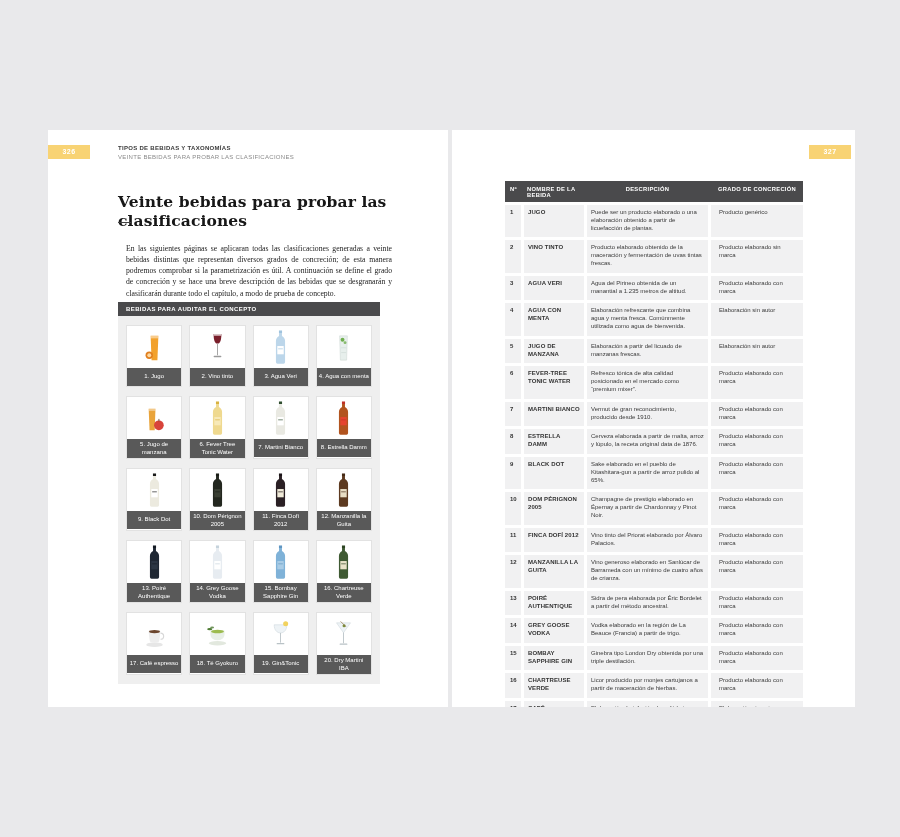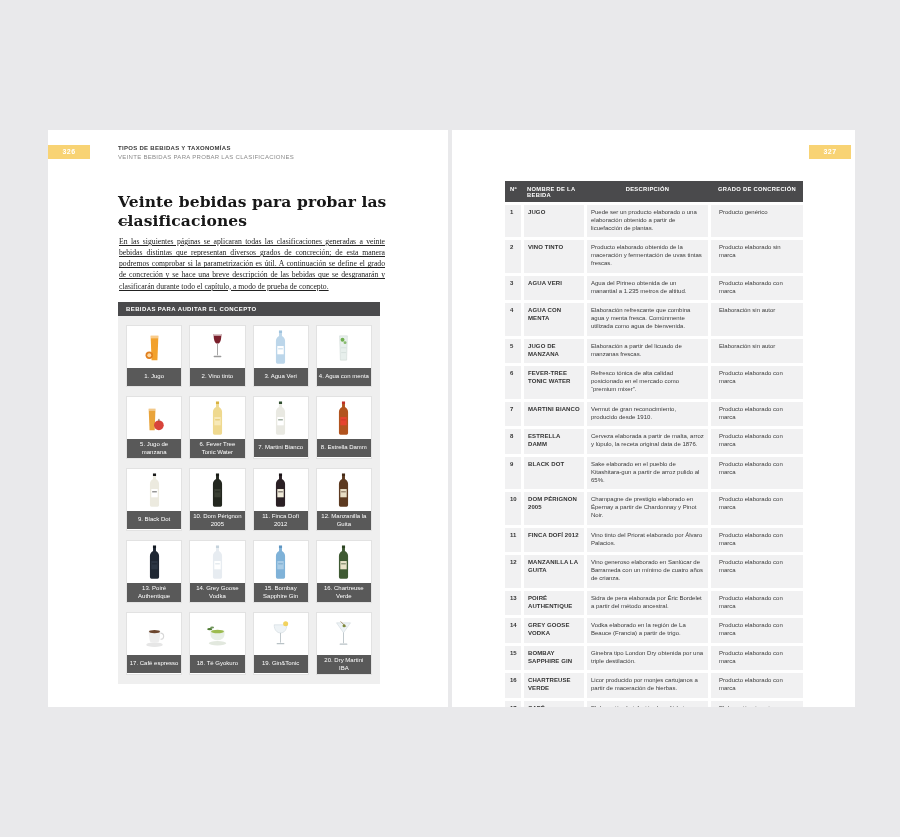--- a/index.html
+++ b/index.html
@@ -28,23 +28,23 @@
   .rh2{font-size:6px;color:#8a8a8a;letter-spacing:.3px;}
 
   .chapter-title{
     position:absolute;left:70px;top:62px;width:300px;margin:0;
     font-family:"DejaVu Serif", "Liberation Serif", serif;
     font-weight:bold;font-size:15.5px;color:#171717;letter-spacing:.1px;
   }
   .title-divider{position:absolute;left:70px;top:92px;width:13px;height:0;border-top:1.4px solid #444;}
 
   .intro{
-    position:absolute;left:70px;top:105px;width:266px;margin:1px;
+    position:absolute;left:70px;top:105px;width:266px;margin:8px;
     font-family:"Liberation Serif", serif;
-    font-size:7.7px;line-height:1.45;color:#222;text-align:justify;text-decoration:underline;
+    font-size:7.7px;line-height:1.45;color:#222;text-align:justify;
   }
 
   .panel{position:absolute;left:70px;top:172px;width:262px;}
   .panel-header{
     background:#4a4a4c;color:#fff;
     font-size:6px;font-weight:bold;letter-spacing:.4px;
     padding:4px 8px;
   }
   .drink-grid{
     background:#efefef;

